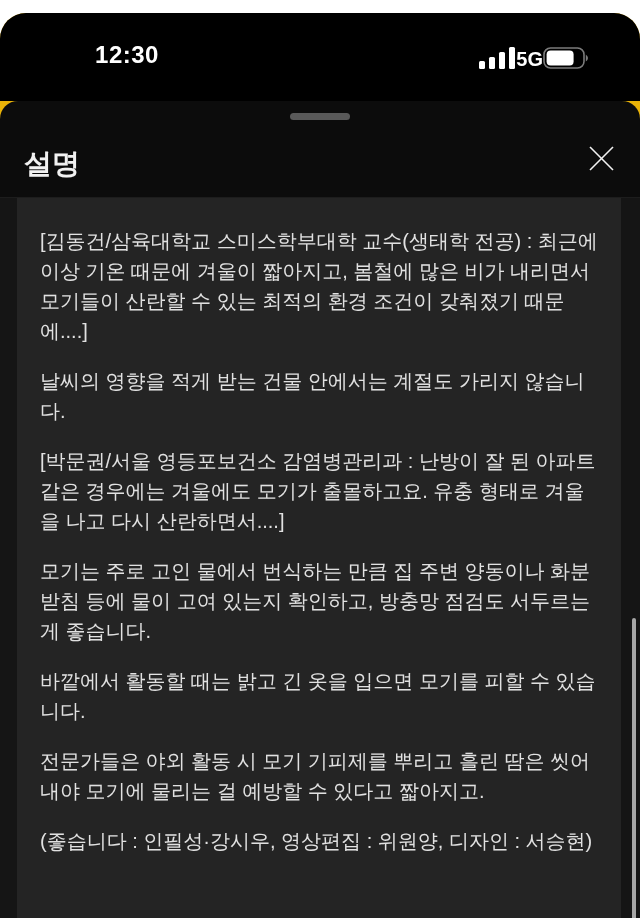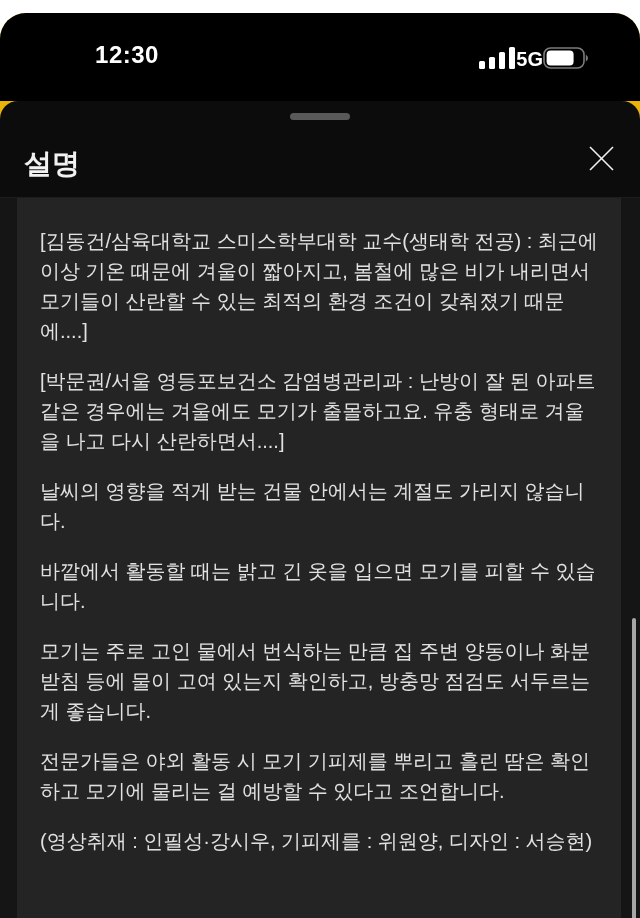--- a/index.html
+++ b/index.html
@@ -96,25 +96,25 @@
             <line x1="2" y1="2" x2="25" y2="25" stroke="#f1f1f1" stroke-width="1.6"></line>
             <line x1="25" y1="2" x2="2" y2="25" stroke="#f1f1f1" stroke-width="1.6"></line>
           </svg>
         </span>
       </button>
     </div>
 
     <div class="sheet-content">
       <div class="text-panel">
         <p>[김동건/삼육대학교 스미스학부대학 교수(생태학 전공) : 최근에 이상 기온 때문에 겨울이 짧아지고, 봄철에 많은 비가 내리면서 모기들이 산란할 수 있는 최적의 환경 조건이 갖춰졌기 때문에....]</p>
+        <p>날씨의 영향을 적게 받는 건물 안에서는 계절도 가리지 않습니다.</p>
         <p>[박문권/서울 영등포보건소 감염병관리과 : 난방이 잘 된 아파트 같은 경우에는 겨울에도 모기가 출몰하고요. 유충 형태로 겨울을 나고 다시 산란하면서....]</p>
-        <p>날씨의 영향을 적게 받는 건물 안에서는 계절도 가리지 않습니다.</p>
+        <p>모기는 주로 고인 물에서 번식하는 만큼 집 주변 양동이나 화분 받침 등에 물이 고여 있는지 확인하고, 방충망 점검도 서두르는 게 좋습니다.</p>
         <p>바깥에서 활동할 때는 밝고 긴 옷을 입으면 모기를 피할 수 있습니다.</p>
-        <p>모기는 주로 고인 물에서 번식하는 만큼 집 주변 양동이나 화분 받침 등에 물이 고여 있는지 확인하고, 방충망 점검도 서두르는 게 좋습니다.</p>
-        <p>전문가들은 야외 활동 시 모기 기피제를 뿌리고 흘린 땀은 확인하고 모기에 물리는 걸 예방할 수 있다고 조언합니다.</p>
-        <p>(영상취재 : 인필성·강시우, 기피제를 : 위원양, 디자인 : 서승현)</p>
+        <p>전문가들은 야외 활동 시 모기 기피제를 뿌리고 흘린 땀은 씻어내야 모기에 물리는 걸 예방할 수 있다고 짧아지고.</p>
+        <p>(좋습니다 : 인필성·강시우, 영상편집 : 위원양, 디자인 : 서승현)</p>
 
       </div>
       <div class="scrollbar-thumb"></div>
     </div>
   </div>
 
 </div>
 
 </body></html>

